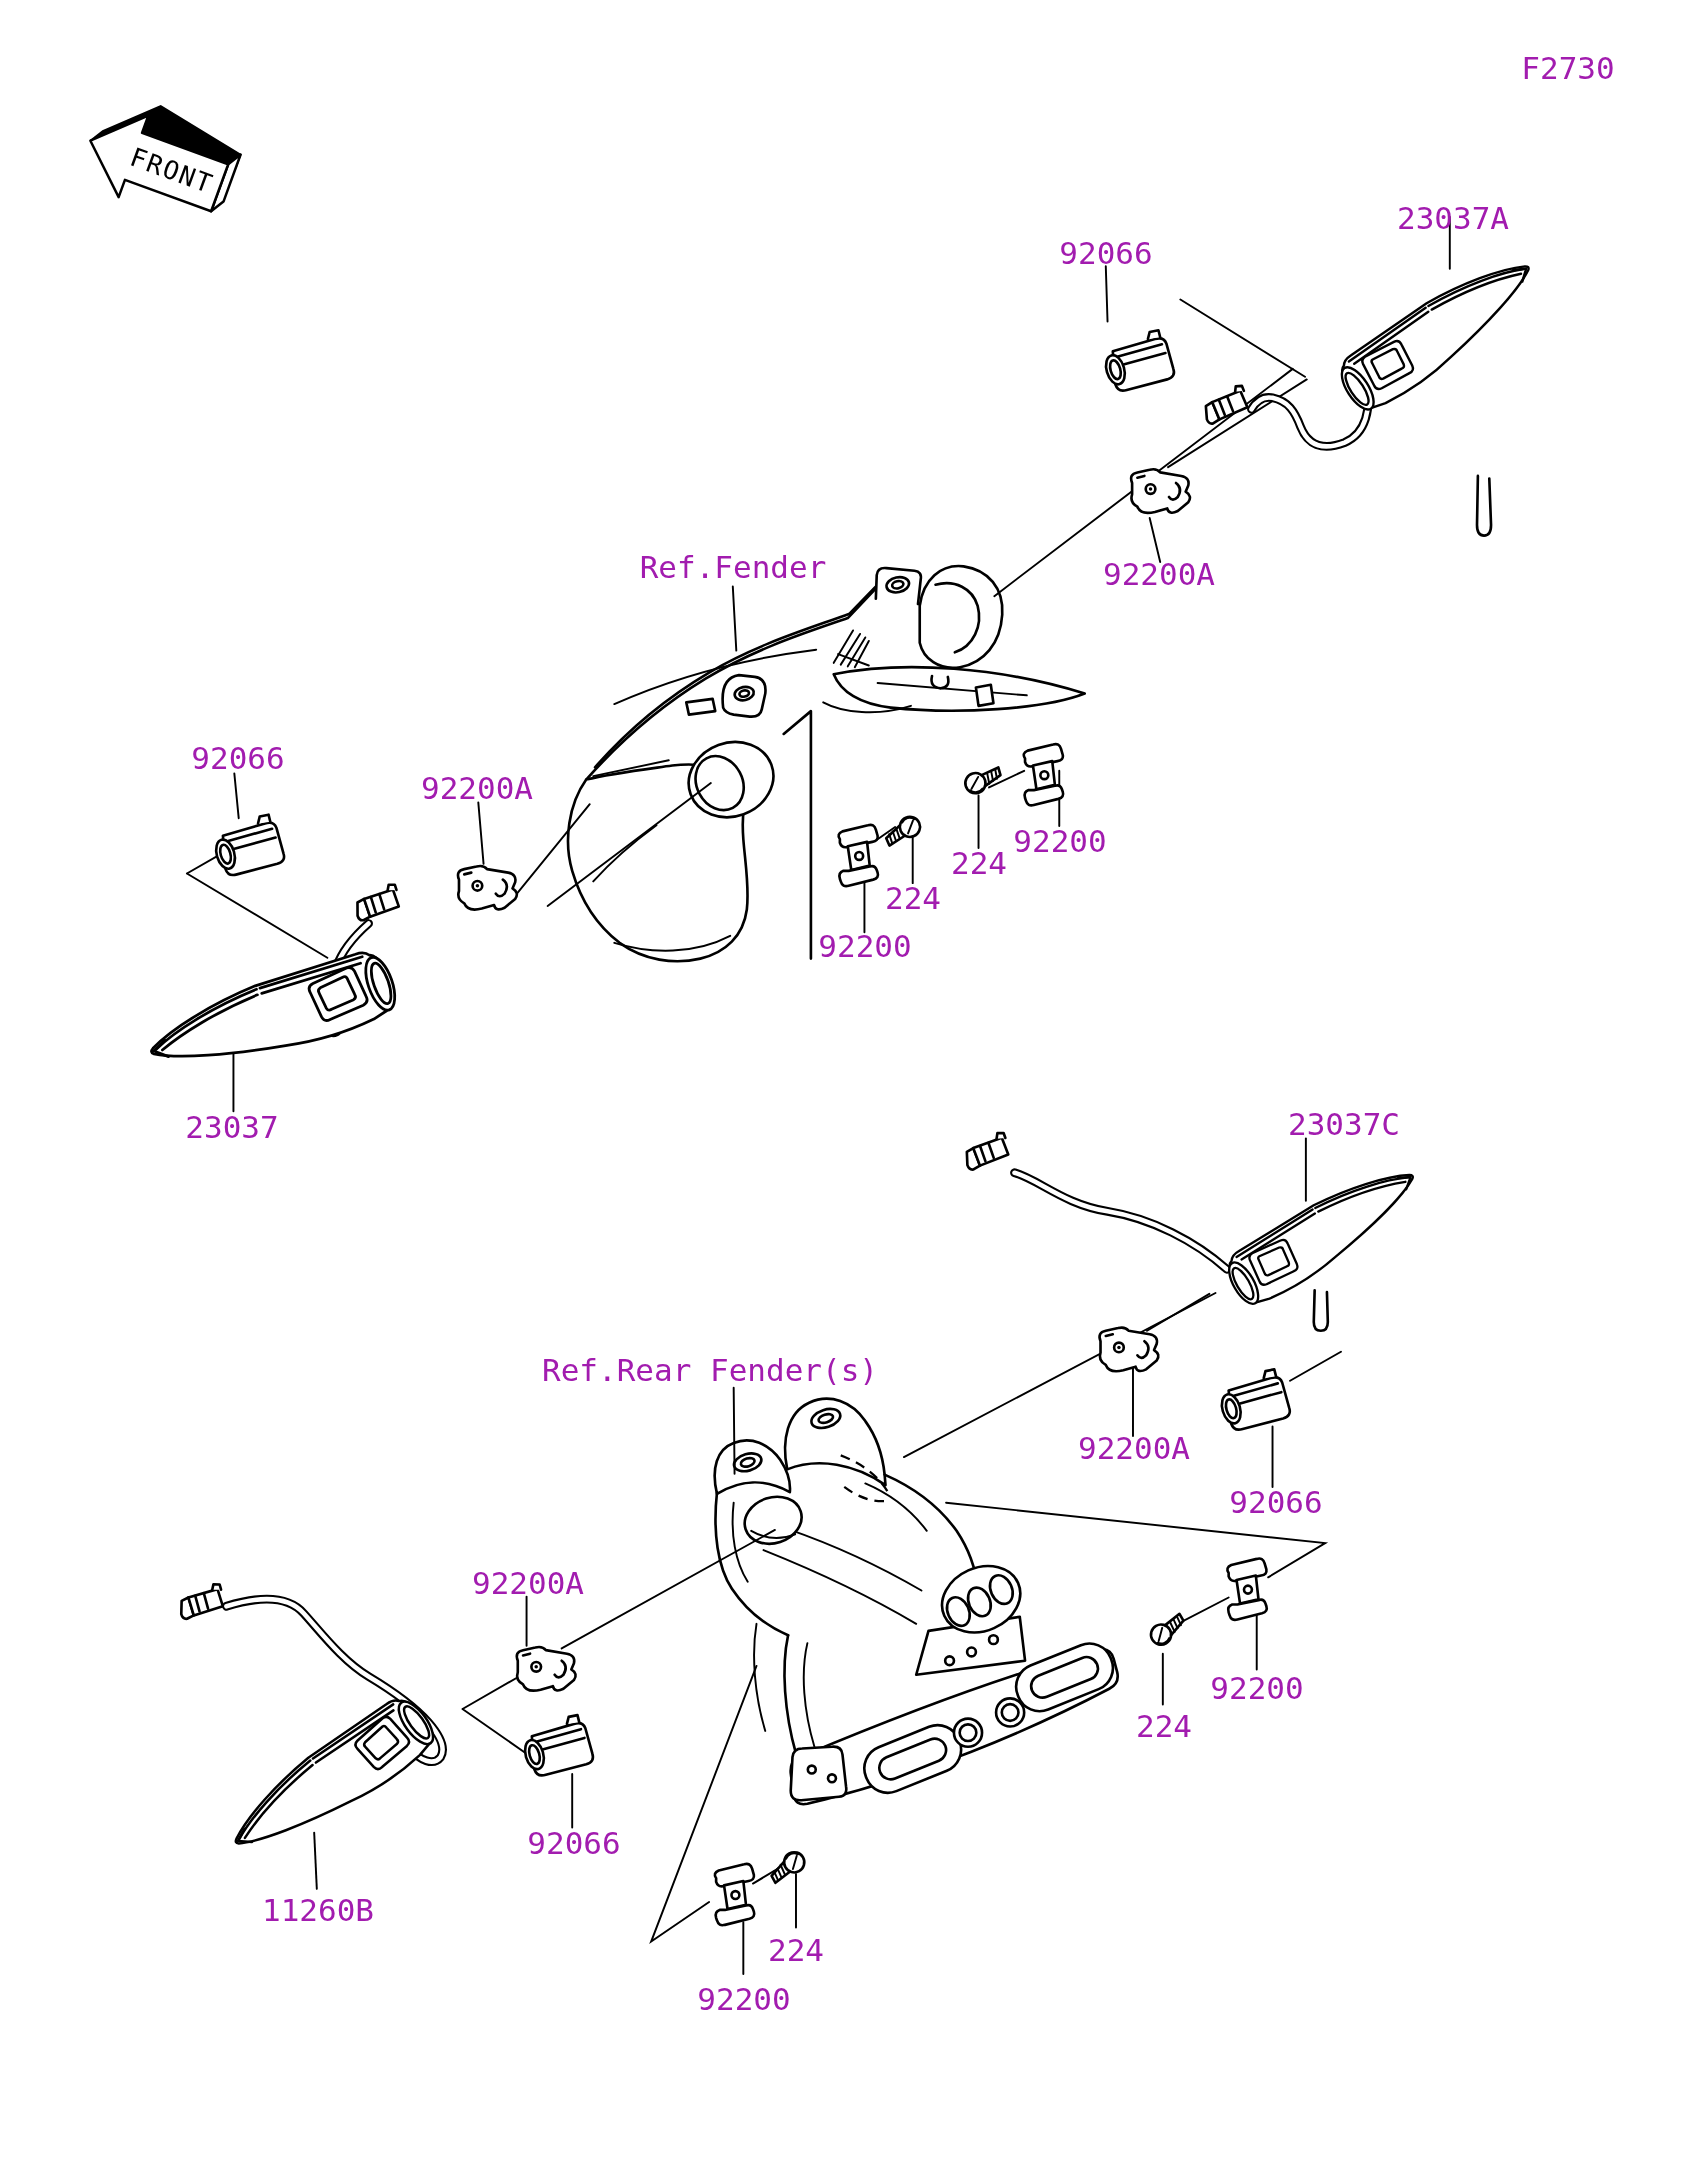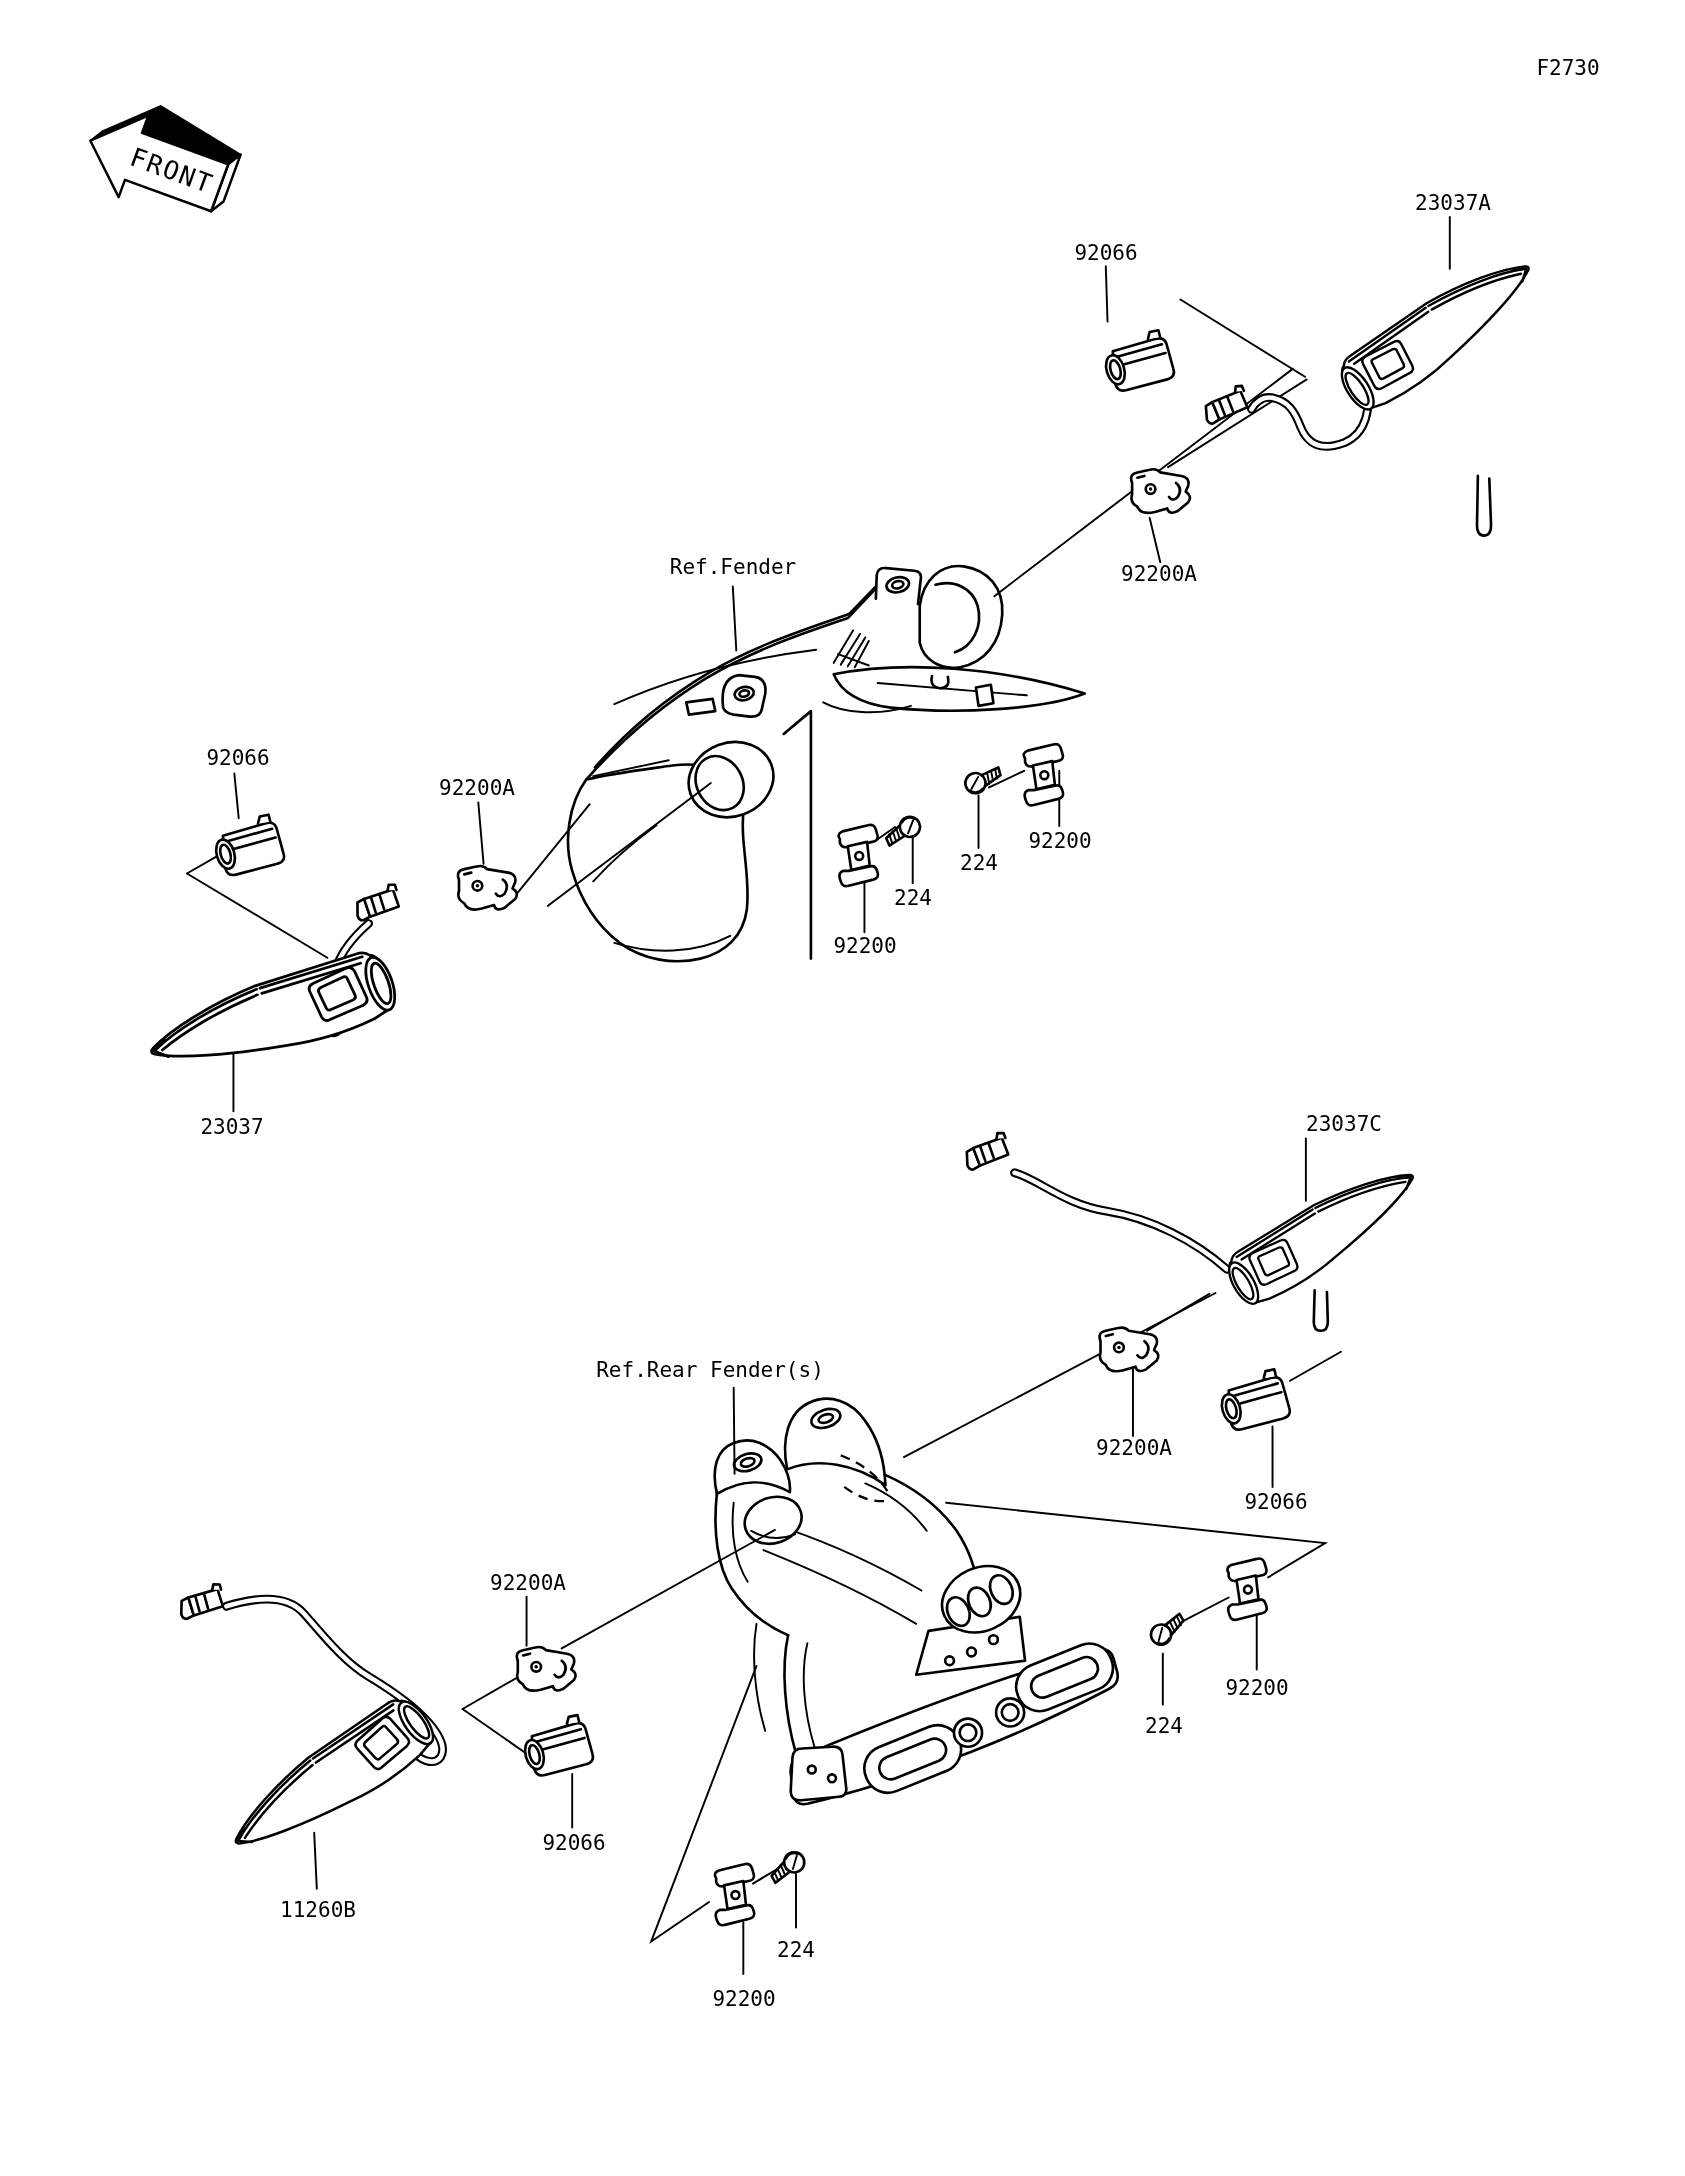--- a/index.html
+++ b/index.html
@@ -1,20 +1,20 @@
 <!DOCTYPE html>
 <html style="font-size:14px"><head>
 <meta charset="utf-8">
 <style>
   html,body{margin:0;padding:0;background:#e8e8e8;}
   #stage{position:relative;width:1685px;height:2177px;background:#ffffff;overflow:hidden;
          font-family:"DejaVu Sans Mono",monospace;}
   #art{position:absolute;left:0;top:0;}
-  .lbl{position:absolute;transform:translate(-50%,-50%);font-size:21px;line-height:1;
-       color:#000000;white-space:nowrap;letter-spacing:0px;}
+  .lbl{position:absolute;transform:translate(-50%,-50%);font-size:31px;line-height:1;
+       color:#a21caf;white-space:nowrap;letter-spacing:0px;}
   .s{stroke:#000;stroke-width:3;stroke-linejoin:round;stroke-linecap:round;}
   .thin{stroke:#000;stroke-width:2.2;stroke-linecap:round;fill:none;}
   .dash{stroke:#000;stroke-width:2.6;fill:none;stroke-dasharray:11 8;}
   .wb{stroke:#000;stroke-width:10;fill:none;stroke-linecap:round;}
   .ww{stroke:#fff;stroke-width:5.2;fill:none;stroke-linecap:round;}
 </style>
 </head>
 <body>
 
 <div id="stage">
@@ -223,21 +223,21 @@
 
   <g transform="translate(103,160) rotate(20) scale(0.95)">
     <path d="M 0,0 L 10,-16 L 65,-68 L 175,-46 L 175,-30 L 165,-30 L 55,-30 L 55,-52 Z" fill="#000" stroke="#000" stroke-width="2"></path>
     <path class="s" fill="#fff" d="M 165,-30 L 175,-46 L 175,14 L 165,30 Z"></path>
     <path class="s" fill="#fff" d="M 0,0 L 55,-52 L 55,-30 L 165,-30 L 165,30 L 55,30 L 55,52 Z"></path>
     <text x="104" y="11" text-anchor="middle" font-size="31" letter-spacing="2" font-family="DejaVu Sans Mono, monospace" fill="#000">FRONT</text>
   </g>
 </svg>
 
 <div class="lbl" style="left:1568px;top:68px">F2730</div>
-<div class="lbl" style="left:1453px;top:203px">23037A</div>
+<div class="lbl" style="left:1453px;top:218px">23037A</div>
 <div class="lbl" style="left:1106px;top:253px">92066</div>
 <div class="lbl" style="left:1159px;top:574px">92200A</div>
 <div class="lbl" style="left:733px;top:567px">Ref.Fender</div>
 <div class="lbl" style="left:238px;top:758px">92066</div>
 <div class="lbl" style="left:477px;top:788px">92200A</div>
 <div class="lbl" style="left:232px;top:1127px">23037</div>
 <div class="lbl" style="left:865px;top:946px">92200</div>
 <div class="lbl" style="left:913px;top:898px">224</div>
 <div class="lbl" style="left:1060px;top:841px">92200</div>
 <div class="lbl" style="left:979px;top:863px">224</div>

